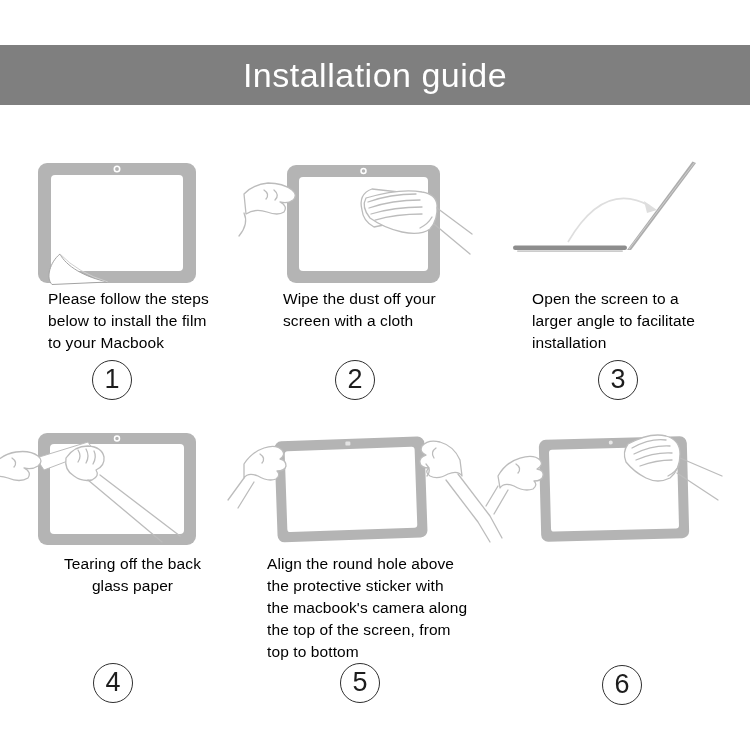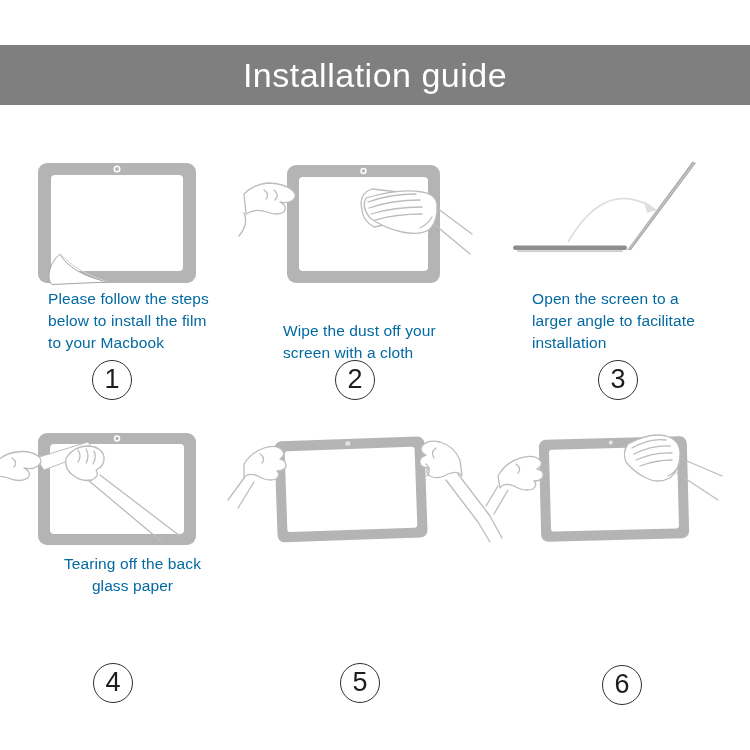--- a/index.html
+++ b/index.html
@@ -10,24 +10,24 @@
   .header .title{display:block;width:100%;height:60px;line-height:60px;text-align:center;
         color:#ffffff;font-size:34px;letter-spacing:0.5px;}
   
   .illus{position:absolute;width:250px;height:140px;overflow:visible;}
   .illus svg{overflow:visible;display:block;}
   .la{fill:none;stroke:#bcbcbc;stroke-width:1.3;stroke-linecap:round;stroke-linejoin:round;}
   .hb{fill:#ffffff;stroke:#bcbcbc;stroke-width:1.3;stroke-linecap:round;stroke-linejoin:round;}
   .p1{left:0;top:150px;}   .p2{left:250px;top:150px;} .p3{left:500px;top:150px;}
   .p4{left:0;top:420px;}   .p5{left:250px;top:420px;} .p6{left:500px;top:420px;}
   
-  .caption{position:absolute;color:#0369a1;font-size:15.5px;line-height:22px;
+  .caption{position:absolute;color:#000000;font-size:15.5px;line-height:22px;
         white-space:pre-line;letter-spacing:0.1px;}
   .c1{left:48px;top:288px;width:185px;}
-  .c2{left:283px;top:288px;width:185px;margin-top:32px;}
+  .c2{left:283px;top:288px;width:185px;}
   .c3{left:532px;top:288px;width:185px;}
   .c4{left:40px;top:553px;width:185px;text-align:center;}
   .c5{left:267px;top:553px;width:220px;}
   .c6{left:515px;top:553px;width:232px;}
   
   .stepnum{position:absolute;width:40px;height:40px;border:1.6px solid #2f2f2f;border-radius:50%;
         box-sizing:border-box;text-align:center;line-height:36px;font-size:27px;color:#1d1d1d;}
   .n1{left:92px;top:360px;}  .n2{left:335px;top:360px;} .n3{left:598px;top:360px;}
   .n4{left:93px;top:663px;}  .n5{left:340px;top:663px;} .n6{left:602px;top:665px;}
 </style>
@@ -154,20 +154,25 @@
   <div class="caption c1">Please follow the steps
 below to install the film
 to your Macbook</div>
   <div class="caption c2">Wipe the dust off your
 screen with a cloth</div>
   <div class="caption c3">Open the screen to a
 larger angle to facilitate
 installation</div>
   <div class="caption c4">Tearing off the back
 glass paper</div>
+  <div class="caption c5">Align the round hole above
+the protective sticker with
+the macbook's camera along
+the top of the screen, from
+top to bottom</div>
 
   <div class="stepnum n1">1</div>
   <div class="stepnum n2">2</div>
   <div class="stepnum n3">3</div>
   <div class="stepnum n4">4</div>
   <div class="stepnum n5">5</div>
   <div class="stepnum n6">6</div>
 
 </div>
 

